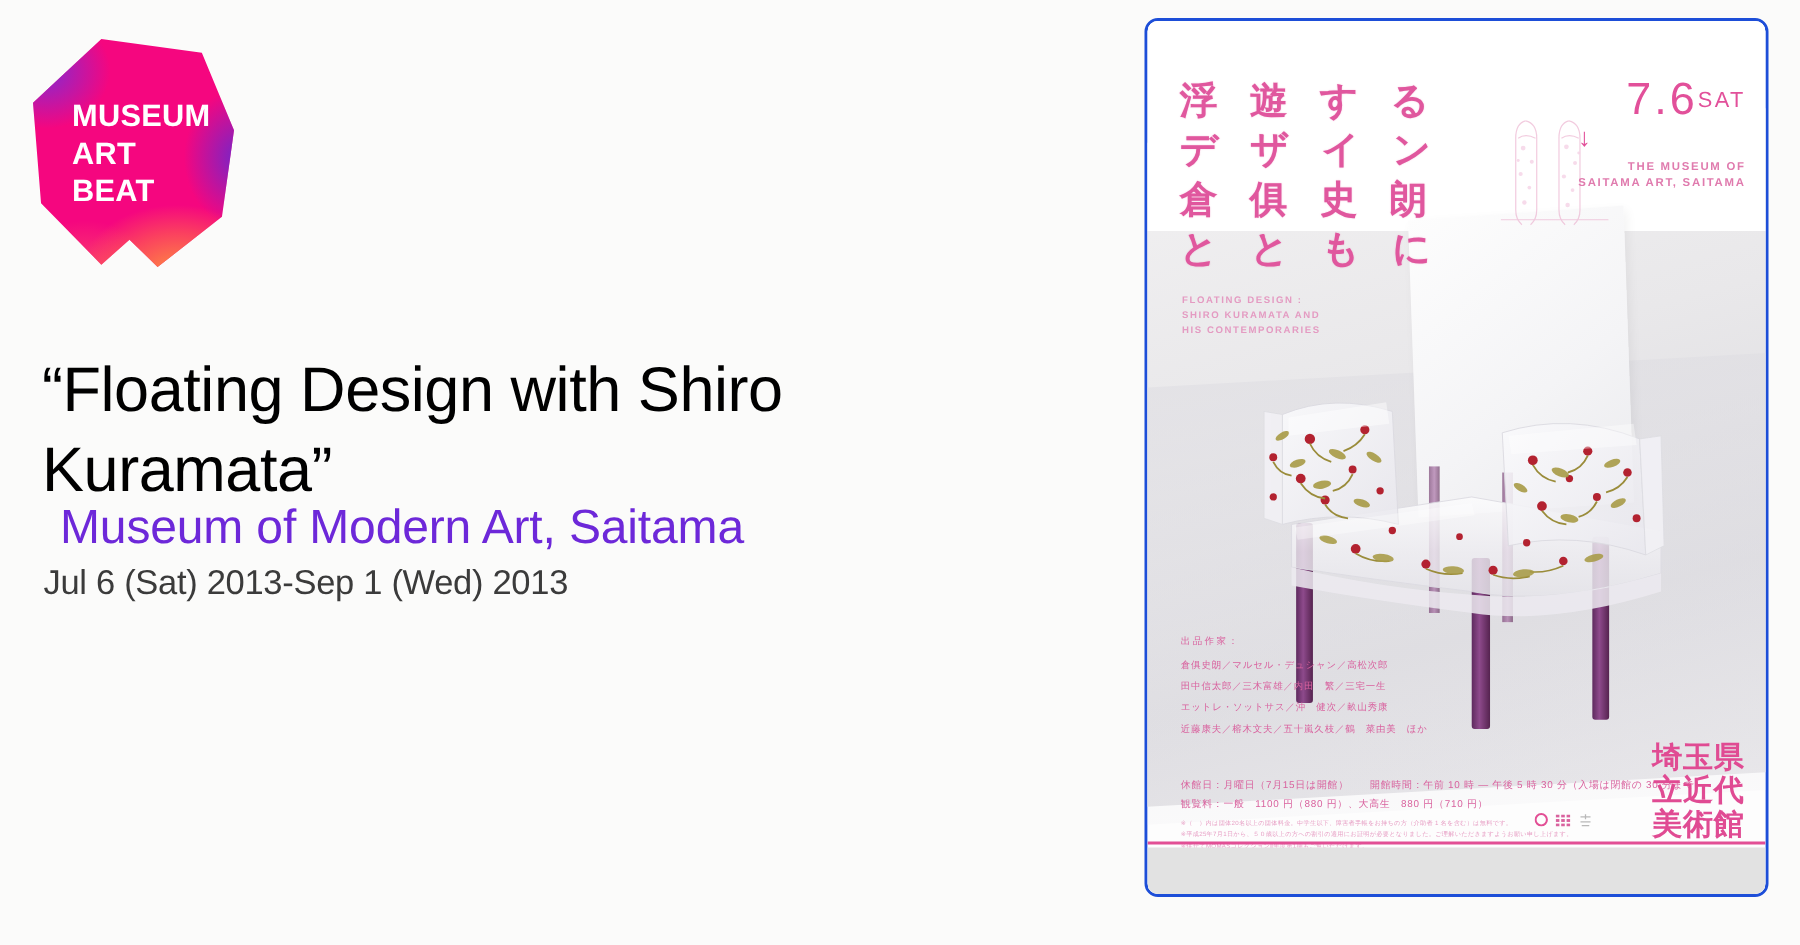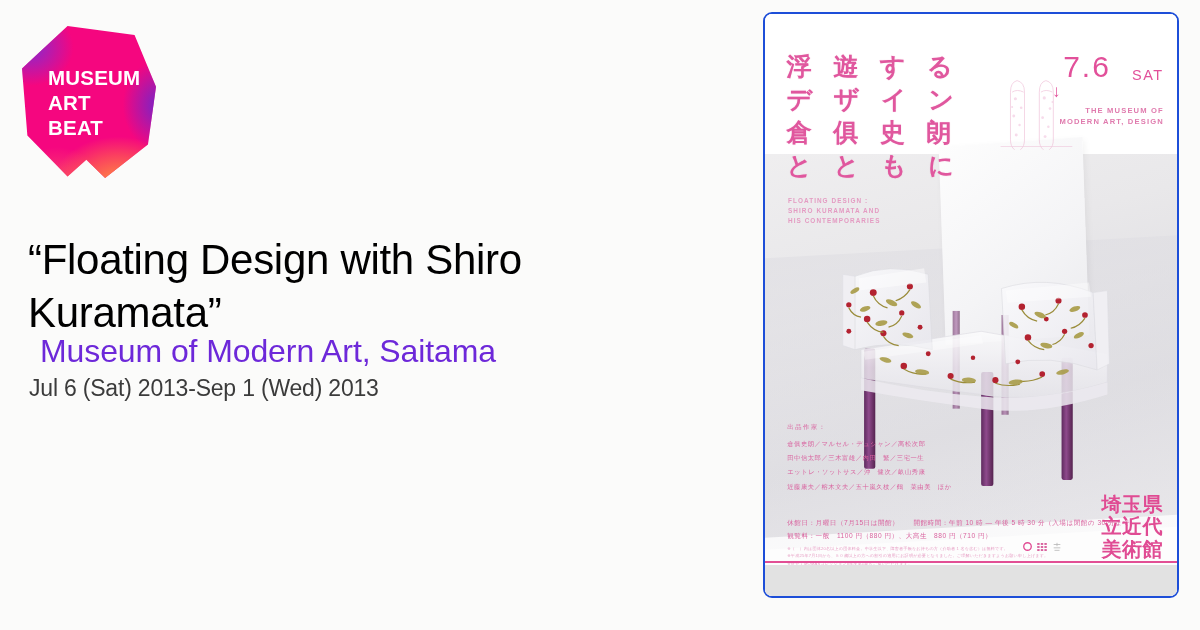--- a/index.html
+++ b/index.html
@@ -84,21 +84,21 @@
     font-weight:600;white-space:pre;text-shadow:0 0 1px rgba(224,87,158,.4);
   }
   .headline-en{
     position:absolute;left:5.6%;top:31.2%;
     color:#e49bc2;font-size:6.4px;line-height:1.62;letter-spacing:1.05px;
     white-space:pre;font-weight:bold;
   }
 
   
   .date-block{position:absolute;right:3.2%;top:6.4%;text-align:left;width:42%;}
-  .date-row{display:flex;align-items:flex-end;justify-content:flex-end;gap:21px;}
+  .date-row{display:flex;align-items:center;justify-content:flex-end;gap:0;}
   .date-big{font-size:30px;color:#e2509a;letter-spacing:2px;font-weight:300;line-height:1.05;}
   .date-dow{font-size:14.5px;color:#e2509a;letter-spacing:1.6px;font-weight:400;}
   .date-arrow{text-align:center;font-size:17px;color:#e2509a;line-height:.95;margin:1px 42px 1px 0;}
   .venue-en{
     margin-top:5px;text-align:right;color:#e07bae;
     font-size:7.6px;line-height:1.5;letter-spacing:1.15px;white-space:pre;font-weight:bold;
   }
 
   
   .sketch{position:absolute;left:55.5%;top:6.5%;width:20%;height:22%;opacity:.55;}
@@ -199,21 +199,21 @@
 SHIRO KURAMATA AND
 HIS CONTEMPORARIES</div>
 
     <div class="date-block">
       <div class="date-row">
         <span class="date-big">7.6</span>
         <span class="date-dow">SAT</span>
       </div>
       <div class="date-arrow">↓</div>
       <div class="venue-en">THE MUSEUM OF
-MODERN ART, DESIGN</div>
+SAITAMA ART, SAITAMA</div>
     </div>
 
     <svg class="chair" viewBox="0 0 340 230">
       <defs>
         <linearGradient id="acr" x1="0" y1="0" x2="0" y2="1">
           <stop offset="0%" stop-color="#fbfbfc" stop-opacity=".93"></stop>
           <stop offset="55%" stop-color="#f0eff3" stop-opacity=".80"></stop>
           <stop offset="100%" stop-color="#e6e5ea" stop-opacity=".86"></stop>
         </linearGradient>
         <linearGradient id="acr2" x1="0" y1="0" x2="1" y2="1">

